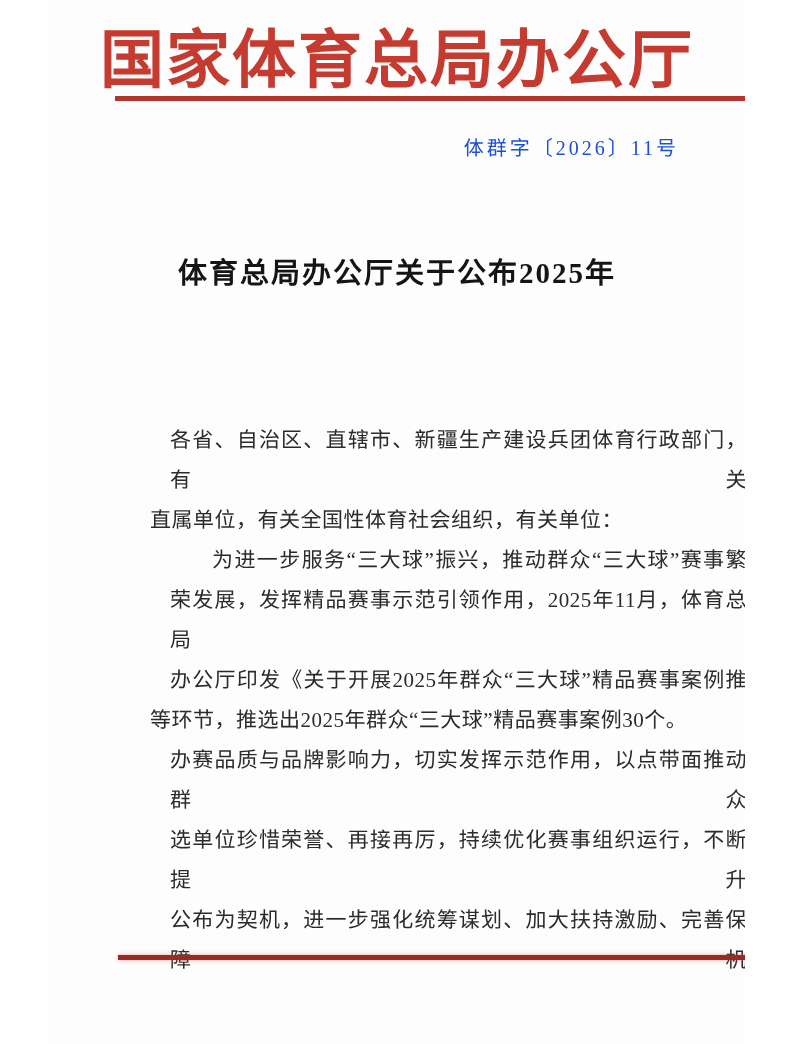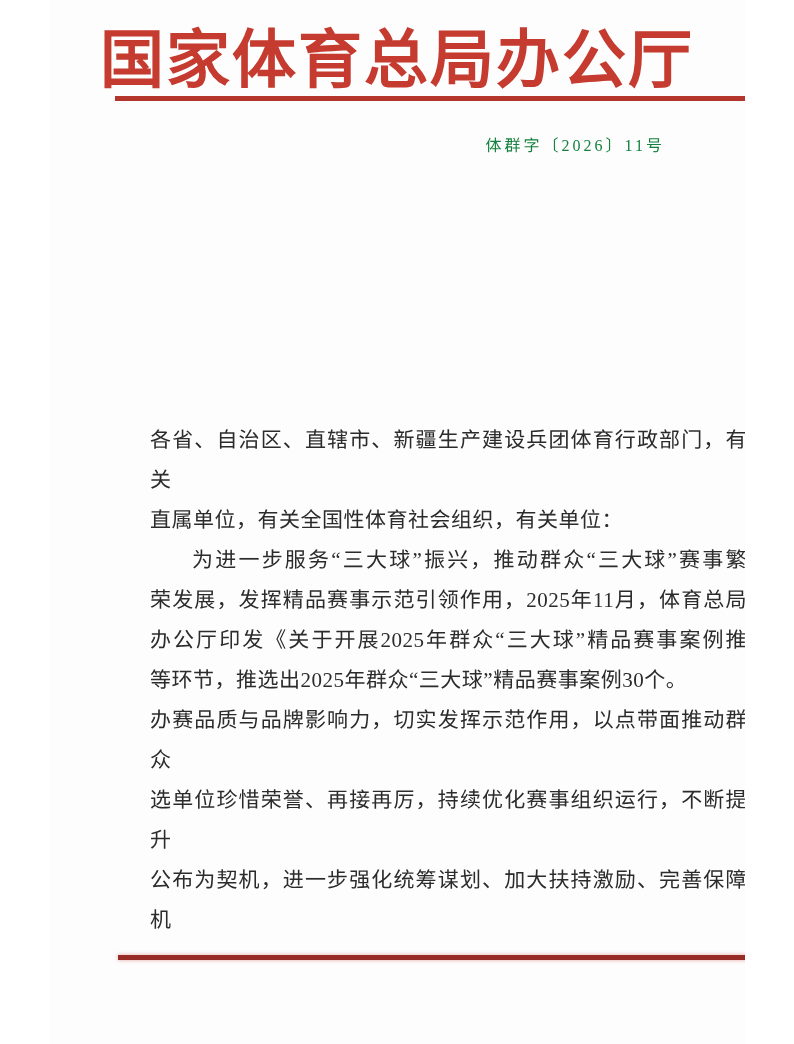--- a/index.html
+++ b/index.html
@@ -35,24 +35,24 @@
     top: 96px;
     left: 66px;
     width: 660px;
     height: 5px;
     background: var(--header-rule-red, #b4352c);
   }
   
   .doc-number {
     position: absolute;
     top: 132px;
-    right: 80px;
-    font-size: 16px;
+    right: 66px;
+    font-size: 20px;
     letter-spacing: 3px;
-    color: #15803d;
+    color: #1d4ed8;
     white-space: nowrap;
   }
   
   .title {
     position: absolute;
     top: 248px;
     left: 0;
     width: 100%;
     text-align: center;
     color: #151515;
@@ -69,20 +69,21 @@
     width: 597px;
     font-size: 21px;
     line-height: 40px;
     color: var(--body-text, #2b2b2b);
     letter-spacing: 0.5px;
   }
   .line { min-height: 40px; }
   .line.jl {
     text-align: justify;
     text-align-last: justify;
+    margin-left: 20px;
   }
   .line.indent { text-indent: 2em; }
   
   .footer-rule {
     position: absolute;
     top: 955px;
     left: 69px;
     width: 657px;
     height: 5px;
     background: var(--footer-rule-red, #972b26);
@@ -94,20 +95,21 @@
 
 <div class="page">
 
   <div class="agency">国家体育总局办公厅</div>
 
   <div class="header-rule"></div>
 
   <div class="doc-number">体群字〔2026〕11号</div>
 
   <div class="title">
+    <div class="title-line">体育总局办公厅关于公布2025年</div>
   </div>
 
   <div class="doc-body" id="body-paragraphs">
       <div class="line jl">各省、自治区、直辖市、新疆生产建设兵团体育行政部门，有关</div>
       <div class="line">直属单位，有关全国性体育社会组织，有关单位：</div>
       <div class="line indent jl">为进一步服务“三大球”振兴，推动群众“三大球”赛事繁</div>
       <div class="line jl">荣发展，发挥精品赛事示范引领作用，2025年11月，体育总局</div>
       <div class="line jl">办公厅印发《关于开展2025年群众“三大球”精品赛事案例推</div>
       <div class="line">等环节，推选出2025年群众“三大球”精品赛事案例30个。</div>
       <div class="line jl">办赛品质与品牌影响力，切实发挥示范作用，以点带面推动群众</div>

